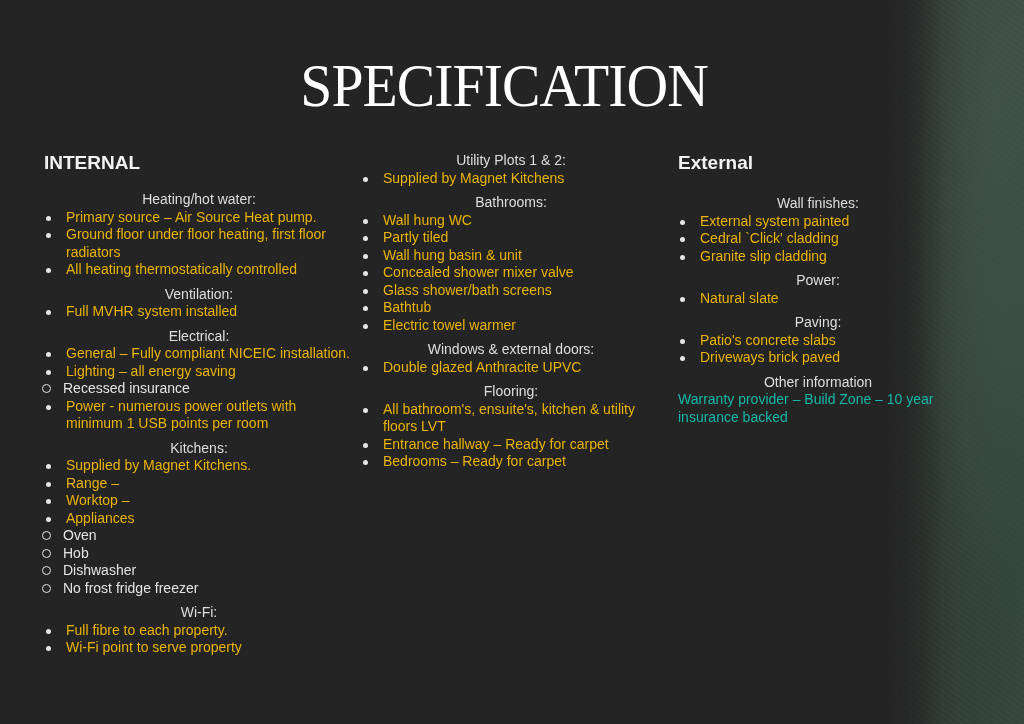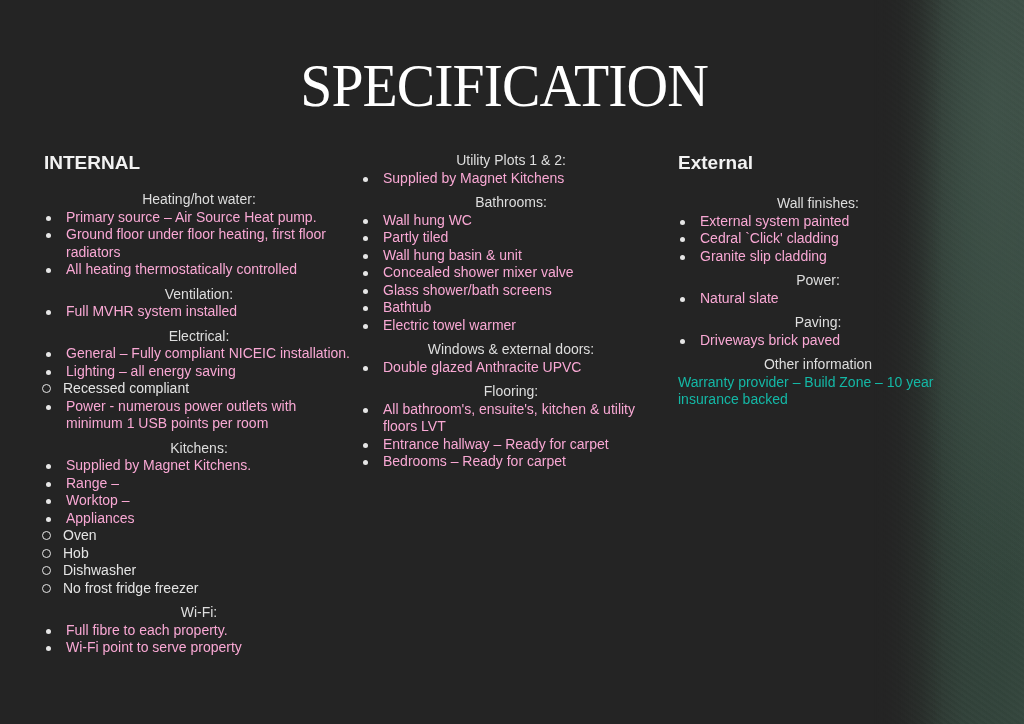--- a/index.html
+++ b/index.html
@@ -69,21 +69,21 @@
       text-align: center;
     }
     ul.bullets {
       list-style: none;
       margin: 0;
       padding: 0;
     }
     ul.bullets > li {
       position: relative;
       padding-left: 22px;
-      color: #f9a8d4;
+      color: #eab308;
     }
     ul.bullets > li::before {
       content: "";
       position: absolute;
       left: 2px;
       top: 7px;
       width: 5px;
       height: 5px;
       border-radius: 50%;
       background: #e6e6e6;
@@ -136,21 +136,21 @@
     </ul>
   </div>
 
   <div class="group">
     <div class="group-label">Electrical:</div>
     <ul class="bullets">
       <li>General – Fully compliant NICEIC installation.</li>
       <li>Lighting – all energy saving</li>
     </ul>
     <ul class="sub">
-      <li>Recessed compliant</li>
+      <li>Recessed insurance</li>
     </ul>
     <ul class="bullets">
       <li>Power - numerous power outlets with minimum 1 USB points per room</li>
     </ul>
   </div>
 
   <div class="group">
     <div class="group-label">Kitchens:</div>
     <ul class="bullets">
       <li>Supplied by Magnet Kitchens.</li>
@@ -228,20 +228,21 @@
   <div class="group">
     <div class="group-label">Power:</div>
     <ul class="bullets">
       <li>Natural slate</li>
     </ul>
   </div>
 
   <div class="group">
     <div class="group-label">Paving:</div>
     <ul class="bullets">
+      <li>Patio's concrete slabs</li>
       <li>Driveways brick paved</li>
     </ul>
   </div>
 
   <div class="group">
     <div class="group-label">Other information</div>
     <div class="plain-line">Warranty provider – Build Zone – 10 year insurance backed</div>
   </div>
 </section>
 

